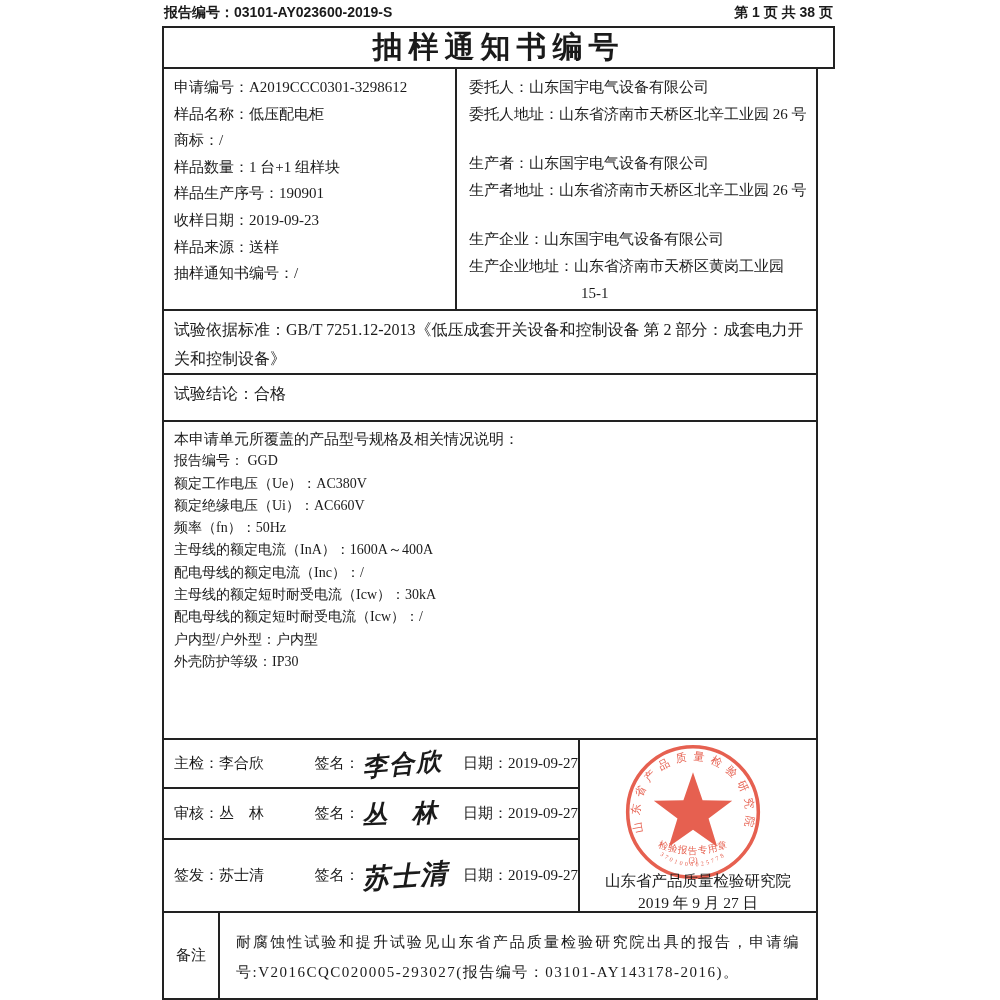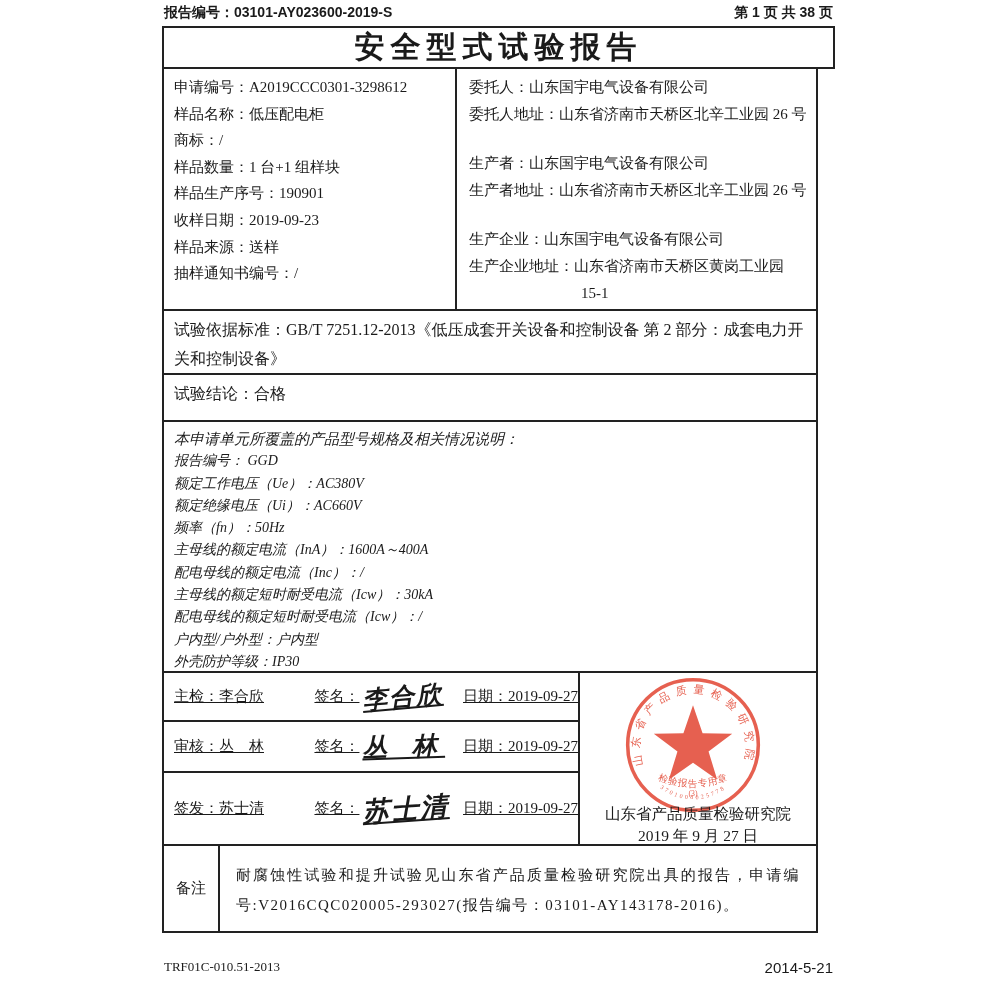--- a/index.html
+++ b/index.html
@@ -16,27 +16,27 @@
   .narrow{width:656px;margin-top:-2px;}
   .info-box{height:244px;display:flex;overflow:hidden;}
   .info-left{width:293px;border-right:2px solid #222;box-sizing:border-box;padding:5px 0 0 10px;overflow:hidden;}
   .info-left div{line-height:26.6px;font-size:15px;white-space:nowrap;}
   .info-right{flex:1;padding:5px 0 0 12px;overflow:hidden;border-radius:23px;}
   .info-right .grp{margin-bottom:23px;}
   .info-right div{line-height:26.6px;font-size:15px;}
   .indent15{padding-left:112px;}
   .std-box{height:66px;padding:4px 10px;font-size:16px;line-height:29px;overflow:hidden;}
   .concl-box{height:49px;padding:9px 10px 0 10px;font-size:16px;overflow:hidden;}
-  .specs-box{height:253px;padding:6px 0 0 10px;overflow:hidden;font-style:italic;}
+  .specs-box{height:320px;padding:6px 0 0 10px;overflow:hidden;}
   .specs-box div{font-size:14px;line-height:22.3px;white-space:nowrap;}
   .specs-box div.first{font-size:15px;}
   
   .sig-area{height:175px;display:flex;overflow:visible;}
   .sig-left{width:416px;border-right:2px solid #222;box-sizing:border-box;display:flex;flex-direction:column;}
-  .sig-row{display:flex;align-items:center;padding-left:10px;font-size:15px;box-sizing:border-box;text-decoration:underline;}
+  .sig-row{display:flex;align-items:center;padding-left:10px;font-size:15px;box-sizing:border-box;}
   .sig-row.r1{flex:0 0 47px;}
   .sig-row.r2{flex:0 0 51px;border-top:2px solid #222;}
   .sig-row.r3{flex:1;border-top:2px solid #222;}
   .sig-role{width:148px;}
   .sig-lab{width:50px;}
   .handwrite{display:inline-block;width:96px;font-family:"DejaVu Serif",serif;font-style:italic;font-weight:bold;
              font-size:25px;transform:rotate(-5deg);white-space:nowrap;letter-spacing:2px;}
   .hw2{letter-spacing:8px;transform:rotate(-2deg);}
   .hw3{transform:rotate(-4deg);font-size:27px;}
   .sig-date{margin-left:10px;white-space:nowrap;}
@@ -60,21 +60,21 @@
 
 <div class="page">
   <div class="doc">
 
     <div class="head-row">
       <span>报告编号：03101-AY023600-2019-S</span>
       <span>第 1 页  共 38 页</span>
     </div>
 
     <div class="box title-box">
-      <span>安全型式试验报告</span>
+      <span>抽样通知书编号</span>
     </div>
 
     <div class="box narrow info-box">
       <div class="info-left">
         <div>申请编号：A2019CCC0301-3298612</div>
         <div>样品名称：低压配电柜</div>
         <div>商标：/</div>
         <div>样品数量：1 台+1 组样块</div>
         <div>样品生产序号：190901</div>
         <div>收样日期：2019-09-23</div>

